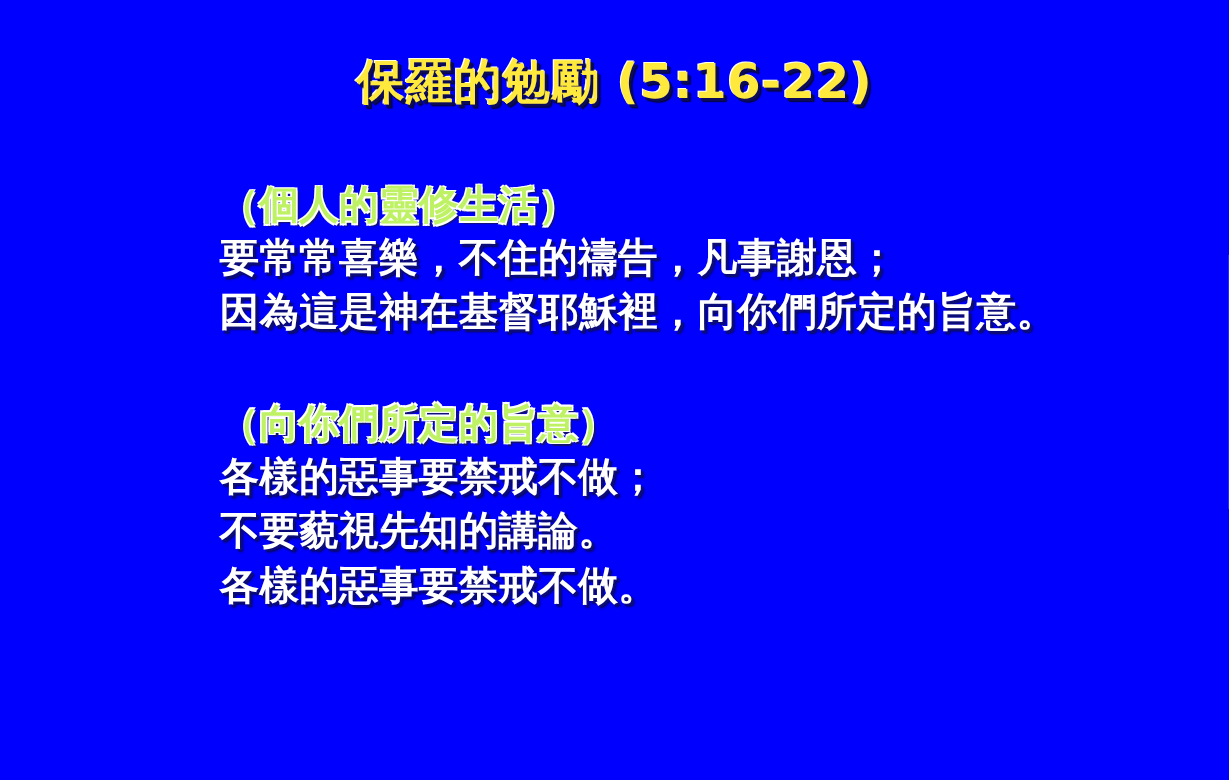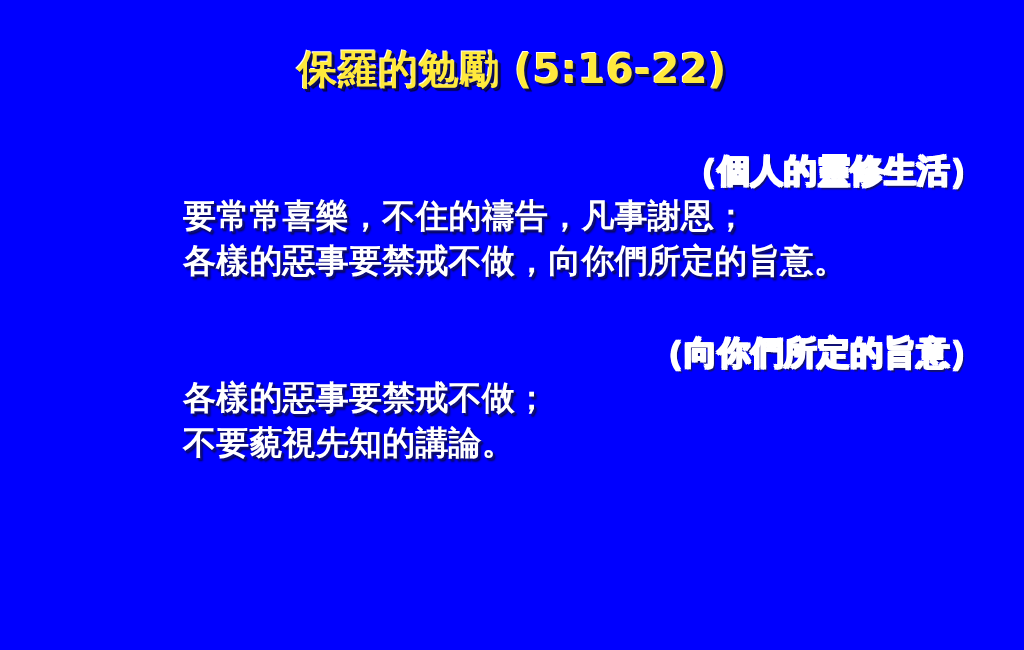--- a/index.html
+++ b/index.html
@@ -52,28 +52,27 @@
   .line {
     height: 45.5px;
     line-height: 45.5px;
     font-size: 33px;
     font-weight: bold;
     white-space: nowrap;
     letter-spacing: 0.2px;
   }
 
   .line.heading {
-    color: #ffffff;
+    color: #bef264;
     text-shadow:
       -1.2px -1.2px 0 #FFFFFF,
        1.2px -1.2px 0 #FFFFFF,
       -1.2px  1.2px 0 #FFFFFF,
        1.2px  1.2px 0 #FFFFFF,
        2.5px  2.5px 1px #12126E;
-    text-align: right;
   }
 
   .line.body {
     color: #FFFFFF;
     text-shadow:
        2px 2px 0 #0C0C78,
        2.5px 2.5px 2px #07074A;
     font-family: Liberation Serif, serif;
   }
 
@@ -85,22 +84,23 @@
 <body>
 
 <div id="slide">
 
   <div id="slide-title">保羅的勉勵 (5:16-22)</div>
 
   <div id="body-block">
 
     <div class="line heading">（個人的靈修生活）</div>
     <div class="line body">要常常喜樂，不住的禱告，凡事謝恩；</div>
-    <div class="line body">各樣的惡事要禁戒不做，向你們所定的旨意。</div>
+    <div class="line body">因為這是神在基督耶穌裡，向你們所定的旨意。</div>
 
     <div class="line spacer"></div>
 
     <div class="line heading">（向你們所定的旨意）</div>
     <div class="line body">各樣的惡事要禁戒不做；</div>
     <div class="line body">不要藐視先知的講論。</div>
+    <div class="line body">各樣的惡事要禁戒不做。</div>
 
   </div>
 </div>
 
 </body></html>

